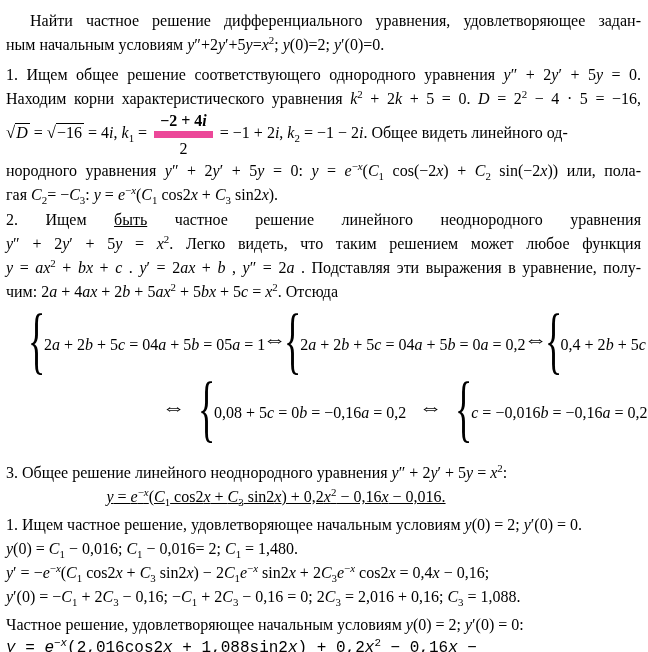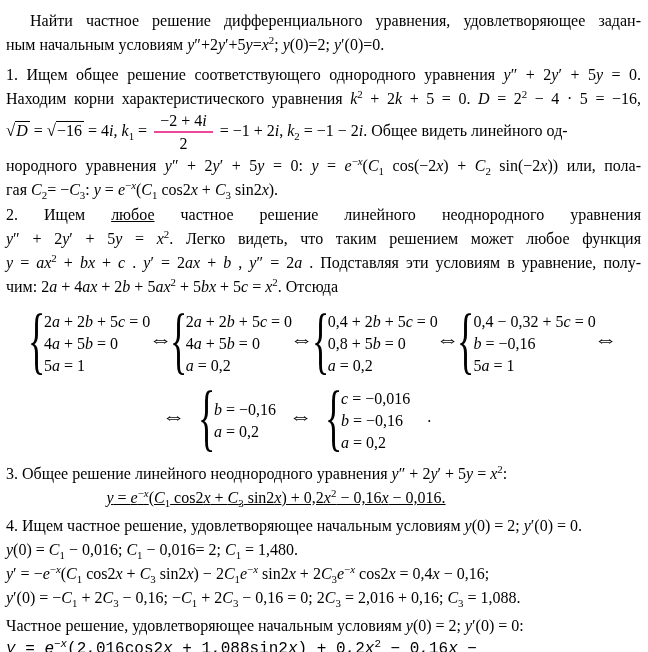--- a/index.html
+++ b/index.html
@@ -15,60 +15,60 @@
   .line.justify{text-align:justify;text-align-last:justify;}
   .seg-u{text-decoration:underline;}
   .seg-math i{font-style:italic;}
   sup,sub{font-size:68%;line-height:0;}
   
   .sqrt{white-space:nowrap;}
   .rad{font-size:1.05em;}
   .radicand{border-top:1px solid #000;padding:0 2px 0 1px;}
   
   .frac{display:inline-flex;flex-direction:column;text-align:center;vertical-align:middle;margin:0 3px;}
-  .fnum{border-bottom:2px solid #ec4899;padding:0 6px 1px;line-height:19px;}
+  .fnum{border-bottom:7px solid #ec4899;padding:0 6px 1px;line-height:19px;font-weight:bold;}
   .fden{padding-top:1px;line-height:19px;}
   
   .sys-row{display:flex;align-items:center;}
   .sys-row.spread{justify-content:space-between;padding-left:22px;padding-right:26px;}
   .sys-row.indent-center{margin-left:158px;column-gap:15px;}
   .system{display:flex;align-items:center;}
   .brace{display:inline-block;width:14px;font-size:72px;line-height:66px;transform:scale(0.5,1.04);transform-origin:0 50%;margin-right:2px;}
-  .eqs{display:flex;flex-direction:column;margin-top:9px;}
+  .eqs{display:flex;flex-direction:row;margin-top:9px;}
   .eq{line-height:22px;white-space:nowrap;}
   .arrow{display:inline-block;font-size:19px;transform:scaleX(1.25);}
   .period{margin-left:2px;}
   
   .b-s1-1{margin-top:7px;}
   .b-s2-1{margin-top:2px;}
   .b-row1{margin:4px 0 2px;}
   .b-row2{margin-bottom:5px;}
-  .b-s3-1{margin-top:8px;}
+  .b-s3-1{margin-top:20px;}
   .b-s3-2{text-align:center;padding-right:95px;text-decoration:underline;}
   .b-s4-1{margin-top:5px;}
   .b-final-1{margin-top:5px;}
   .b-final-2{text-align:left;padding-right:105px;font-family:Liberation Mono, monospace;}
 </style>
 </head>
 <body>
 
 <div class="page" id="doc">
     <div class="line b-intro-1 indent justify"><span class="seg-text">Найти частное решение дифференциального уравнения, удовлетворяющее задан-</span></div>
     <div class="line b-intro-2"><span class="seg-text">ным начальным условиям </span><span class="seg-math"><i>y</i>″+2<i>y</i>′+5<i>y</i>=<i>x</i></span><sup class="seg-math">2</sup><span class="seg-math">; <i>y</i>(0)=2; <i>y</i>′(0)=0.</span></div>
     <div class="line b-s1-1 justify"><span class="seg-text">1. Ищем общее решение соответствующего однородного уравнения </span><span class="seg-math"><i>y</i>″ + 2<i>y</i>′ + 5<i>y</i> = 0.</span></div>
     <div class="line b-s1-2 justify"><span class="seg-text">Находим корни характеристического уравнения </span><span class="seg-math"><i>k</i></span><sup class="seg-math">2</sup><span class="seg-math"> + 2<i>k</i> + 5 = 0. <i>D</i> = 2</span><sup class="seg-math">2</sup><span class="seg-math"> − 4 · 5 = −16,</span></div>
     <div class="line b-s1-3"><span class="sqrt"><span class="rad">√</span><span class="radicand seg-math"><i>D</i></span></span><span class="seg-math"> = </span><span class="sqrt"><span class="rad">√</span><span class="radicand seg-math">−16</span></span><span class="seg-math"> = 4<i>i</i>, <i>k</i></span><sub class="seg-math">1</sub><span class="seg-math"> = </span><span class="frac">
         <span class="fnum seg-math">−2 + 4<i>i</i></span>
         <span class="fden seg-math">2</span>
       </span><span class="seg-math"> = −1 + 2<i>i</i>, <i>k</i></span><sub class="seg-math">2</sub><span class="seg-math"> = −1 − 2<i>i</i>.</span><span class="seg-text"> Общее видеть линейного од-</span></div>
     <div class="line b-s1-4 justify"><span class="seg-text">нородного уравнения </span><span class="seg-math"><i>y</i>″ + 2<i>y</i>′ + 5<i>y</i> = 0: <i>y</i> = <i>e</i></span><sup class="seg-math">−<i>x</i></sup><span class="seg-math">(<i>C</i></span><sub class="seg-math">1</sub><span class="seg-math"> cos(−2<i>x</i>) + <i>C</i></span><sub class="seg-math">2</sub><span class="seg-math"> sin(−2<i>x</i>))</span><span class="seg-text"> или, пола-</span></div>
     <div class="line b-s1-5"><span class="seg-text">гая </span><span class="seg-math"><i>C</i></span><sub class="seg-math">2</sub><span class="seg-math">= −<i>C</i></span><sub class="seg-math">3</sub><span class="seg-math">: <i>y</i> = <i>e</i></span><sup class="seg-math">−<i>x</i></sup><span class="seg-math">(<i>C</i></span><sub class="seg-math">1</sub><span class="seg-math"> cos2<i>x</i> + <i>C</i></span><sub class="seg-math">3</sub><span class="seg-math"> sin2<i>x</i>).</span></div>
-    <div class="line b-s2-1 justify"><span class="seg-text">2. Ищем </span><span class="seg-text seg-u">любое</span><span class="seg-text"> частное решение линейного неоднородного уравнения</span></div>
+    <div class="line b-s2-1 justify"><span class="seg-text">2. Ищем </span><span class="seg-text seg-u">быть</span><span class="seg-text"> частное решение линейного неоднородного уравнения</span></div>
     <div class="line b-s2-2 justify"><span class="seg-math"><i>y</i>″ + 2<i>y</i>′ + 5<i>y</i> = <i>x</i></span><sup class="seg-math">2</sup><span class="seg-math">.</span><span class="seg-text"> Легко видеть, что таким решением может любое функция</span></div>
-    <div class="line b-s2-3 justify"><span class="seg-math"><i>y</i> = <i>ax</i></span><sup class="seg-math">2</sup><span class="seg-math"> + <i>bx</i> + <i>c</i> . <i>y</i>′ = 2<i>ax</i> + <i>b</i> , <i>y</i>″ = 2<i>a</i> .</span><span class="seg-text"> Подставляя эти условиям в уравнение, полу-</span></div>
+    <div class="line b-s2-3 justify"><span class="seg-math"><i>y</i> = <i>ax</i></span><sup class="seg-math">2</sup><span class="seg-math"> + <i>bx</i> + <i>c</i> . <i>y</i>′ = 2<i>ax</i> + <i>b</i> , <i>y</i>″ = 2<i>a</i> .</span><span class="seg-text"> Подставляя эти выражения в уравнение, полу-</span></div>
     <div class="line b-s2-4"><span class="seg-text">чим: </span><span class="seg-math">2<i>a</i> + 4<i>ax</i> + 2<i>b</i> + 5<i>ax</i></span><sup class="seg-math">2</sup><span class="seg-math"> + 5<i>bx</i> + 5<i>c</i> = <i>x</i></span><sup class="seg-math">2</sup><span class="seg-math">.</span><span class="seg-text"> Отсюда</span></div>
     <div class="sys-row b-row1 spread">
       <div class="system">
         <span class="brace">{</span>
         <div class="eqs">
           <div class="eq seg-math">2<i>a</i> + 2<i>b</i> + 5<i>c</i> = 0</div>
           <div class="eq seg-math">4<i>a</i> + 5<i>b</i> = 0</div>
           <div class="eq seg-math">5<i>a</i> = 1</div>
         </div>
       </div>
@@ -99,36 +99,37 @@
           <div class="eq seg-math">5<i>a</i> = 1</div>
         </div>
       </div>
       <span class="arrow">⇔</span>
     </div>
     <div class="sys-row b-row2 indent-center">
       <span class="arrow">⇔</span>
       <div class="system">
         <span class="brace">{</span>
         <div class="eqs">
+          <div class="eq seg-math">0,08 + 5<i>c</i> = 0</div>
           <div class="eq seg-math"><i>b</i> = −0,16</div>
           <div class="eq seg-math"><i>a</i> = 0,2</div>
         </div>
       </div>
       <span class="arrow">⇔</span>
       <div class="system">
         <span class="brace">{</span>
         <div class="eqs">
           <div class="eq seg-math"><i>c</i> = −0,016</div>
           <div class="eq seg-math"><i>b</i> = −0,16</div>
           <div class="eq seg-math"><i>a</i> = 0,2</div>
         </div>
       </div>
       <span class="period seg-math">.</span>
     </div>
     <div class="line b-s3-1"><span class="seg-text">3. Общее решение линейного неоднородного уравнения </span><span class="seg-math"><i>y</i>″ + 2<i>y</i>′ + 5<i>y</i> = <i>x</i></span><sup class="seg-math">2</sup><span class="seg-math">:</span></div>
     <div class="line b-s3-2"><span class="seg-math"><i>y</i> = <i>e</i></span><sup class="seg-math">−<i>x</i></sup><span class="seg-math">(<i>C</i></span><sub class="seg-math">1</sub><span class="seg-math"> cos2<i>x</i> + <i>C</i></span><sub class="seg-math">3</sub><span class="seg-math"> sin2<i>x</i>) + 0,2<i>x</i></span><sup class="seg-math">2</sup><span class="seg-math"> − 0,16<i>x</i> − 0,016.</span></div>
-    <div class="line b-s4-1"><span class="seg-text">4. Ищем частное решение, удовлетворяющее начальным условиям </span><span class="seg-math"><i>y</i>(0) = 2; <i>y</i>′(0) = 0.</span></div>
+    <div class="line b-s4-1"><span class="seg-text">1. Ищем частное решение, удовлетворяющее начальным условиям </span><span class="seg-math"><i>y</i>(0) = 2; <i>y</i>′(0) = 0.</span></div>
     <div class="line b-s4-2"><span class="seg-math"><i>y</i>(0) = <i>C</i></span><sub class="seg-math">1</sub><span class="seg-math"> − 0,016; <i>C</i></span><sub class="seg-math">1</sub><span class="seg-math"> − 0,016= 2; <i>C</i></span><sub class="seg-math">1</sub><span class="seg-math"> = 1,480.</span></div>
     <div class="line b-s4-3"><span class="seg-math"><i>y</i>′ = −<i>e</i></span><sup class="seg-math">−<i>x</i></sup><span class="seg-math">(<i>C</i></span><sub class="seg-math">1</sub><span class="seg-math"> cos2<i>x</i> + <i>C</i></span><sub class="seg-math">3</sub><span class="seg-math"> sin2<i>x</i>) − 2<i>C</i></span><sub class="seg-math">1</sub><span class="seg-math"><i>e</i></span><sup class="seg-math">−<i>x</i></sup><span class="seg-math"> sin2<i>x</i> + 2<i>C</i></span><sub class="seg-math">3</sub><span class="seg-math"><i>e</i></span><sup class="seg-math">−<i>x</i></sup><span class="seg-math"> cos2<i>x</i> = 0,4<i>x</i> − 0,16;</span></div>
     <div class="line b-s4-4"><span class="seg-math"><i>y</i>′(0) = −<i>C</i></span><sub class="seg-math">1</sub><span class="seg-math"> + 2<i>C</i></span><sub class="seg-math">3</sub><span class="seg-math"> − 0,16; −<i>C</i></span><sub class="seg-math">1</sub><span class="seg-math"> + 2<i>C</i></span><sub class="seg-math">3</sub><span class="seg-math"> − 0,16 = 0; 2<i>C</i></span><sub class="seg-math">3</sub><span class="seg-math"> = 2,016 + 0,16; <i>C</i></span><sub class="seg-math">3</sub><span class="seg-math"> = 1,088.</span></div>
     <div class="line b-final-1"><span class="seg-text">Частное решение, удовлетворяющее начальным условиям </span><span class="seg-math"><i>y</i>(0) = 2; <i>y</i>′(0) = 0:</span></div>
     <div class="line b-final-2"><span class="seg-math"><i>y</i> = <i>e</i></span><sup class="seg-math">−<i>x</i></sup><span class="seg-math">(2,016cos2<i>x</i> + 1,088sin2<i>x</i>) + 0,2<i>x</i></span><sup class="seg-math">2</sup><span class="seg-math"> − 0,16<i>x</i> − 0,016.</span></div>
   </div>
 
 </body></html>

